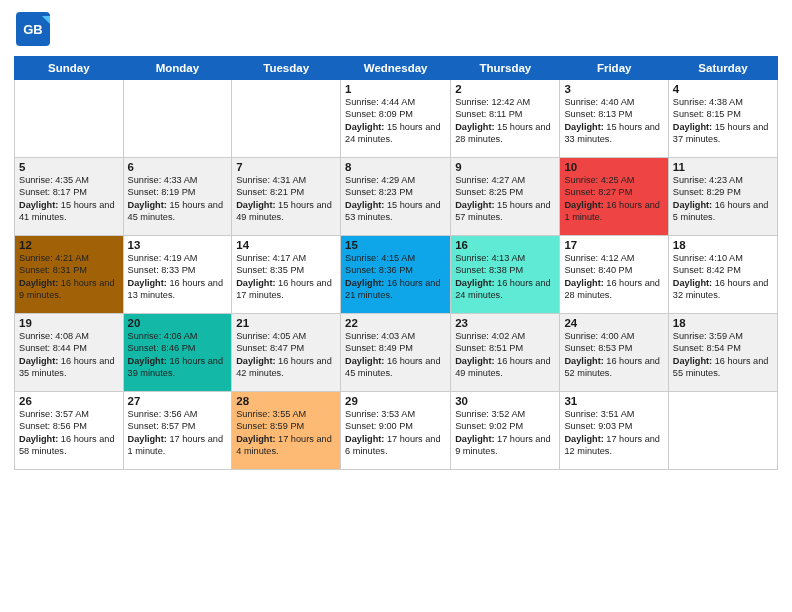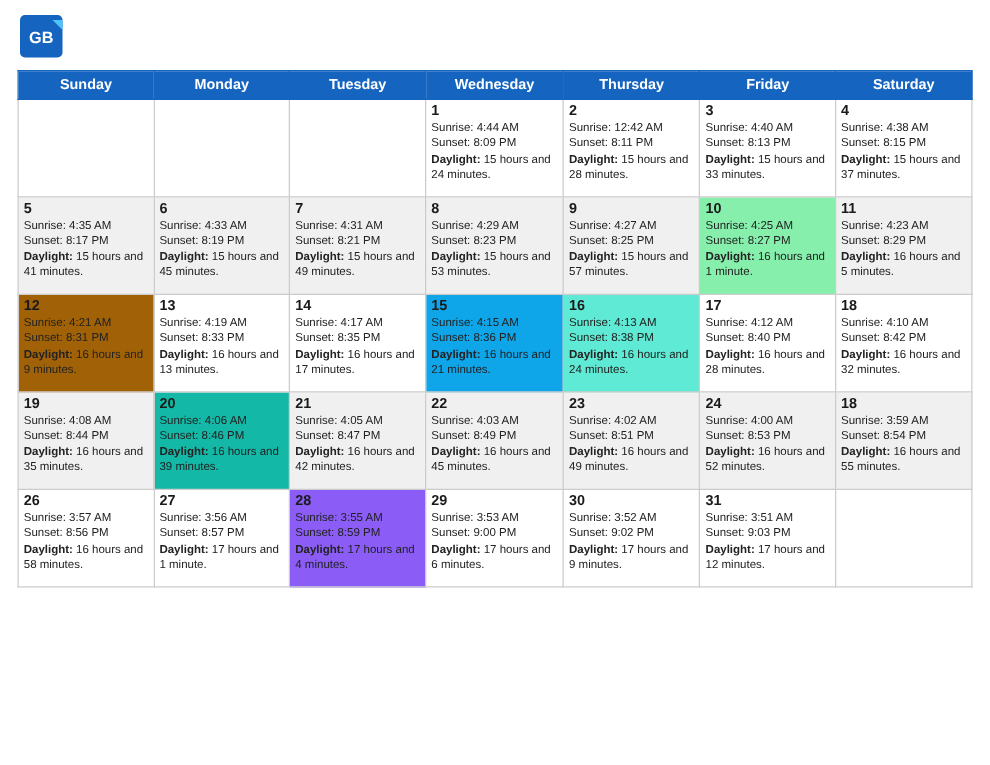--- a/index.html
+++ b/index.html
@@ -195,21 +195,21 @@
             </div>
           </td>
           <td style="background: rgb(240, 240, 240);">
             <span class="day-number">9</span>
             <div class="day-info">
               <div>Sunrise: 4:27 AM</div>
               <div>Sunset: 8:25 PM</div>
               <div><strong>Daylight:</strong> 15 hours and 57 minutes.</div>
             </div>
           </td>
-          <td style="background: #86efac;">
+          <td style="background: #ef4444;">
             <span class="day-number">10</span>
             <div class="day-info">
               <div>Sunrise: 4:25 AM</div>
               <div>Sunset: 8:27 PM</div>
               <div><strong>Daylight:</strong> 16 hours and 1 minute.</div>
             </div>
           </td>
           <td style="background: rgb(240, 240, 240);">
             <span class="day-number">11</span>
             <div class="day-info">
@@ -345,21 +345,21 @@
             </div>
           </td>
           <td style="background: rgb(255, 255, 255);">
             <span class="day-number">27</span>
             <div class="day-info">
               <div>Sunrise: 3:56 AM</div>
               <div>Sunset: 8:57 PM</div>
               <div><strong>Daylight:</strong> 17 hours and 1 minute.</div>
             </div>
           </td>
-          <td style="background: #8b5cf6;">
+          <td style="background: #fdba74;">
             <span class="day-number">28</span>
             <div class="day-info">
               <div>Sunrise: 3:55 AM</div>
               <div>Sunset: 8:59 PM</div>
               <div><strong>Daylight:</strong> 17 hours and 4 minutes.</div>
             </div>
           </td>
           <td style="background: rgb(255, 255, 255);">
             <span class="day-number">29</span>
             <div class="day-info">

